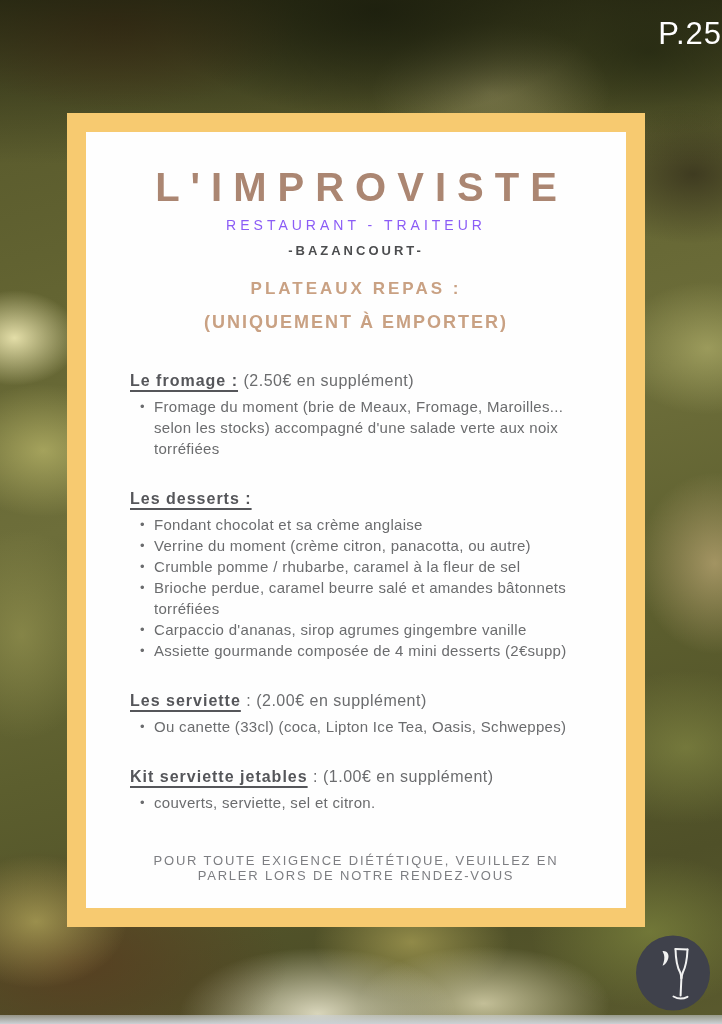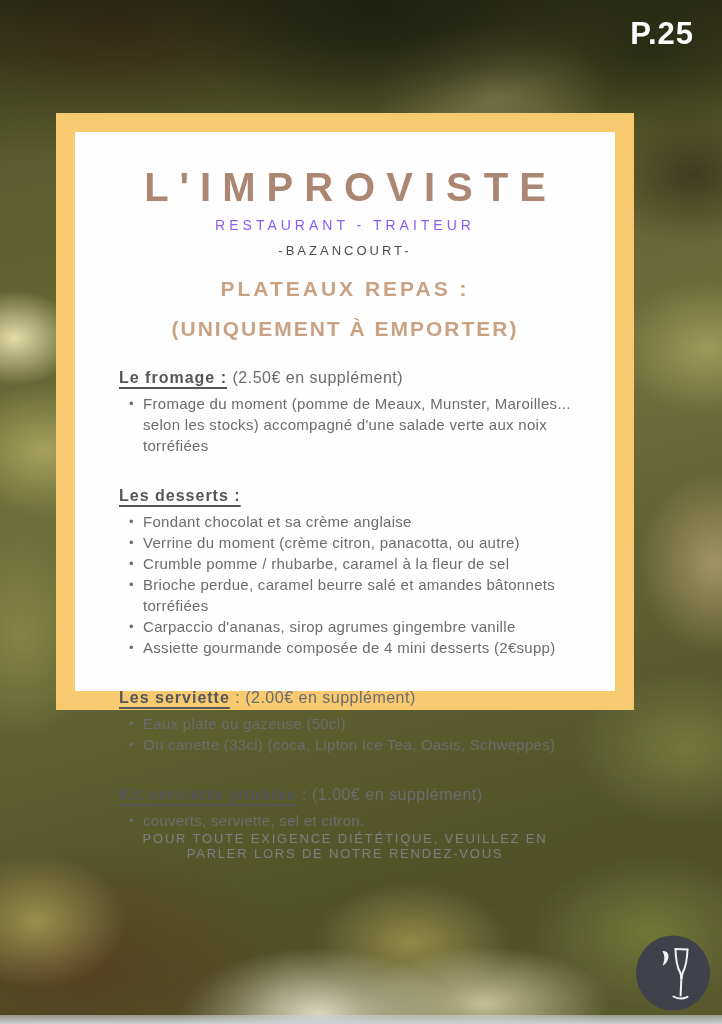--- a/index.html
+++ b/index.html
@@ -31,55 +31,55 @@
       radial-gradient(ellipse 140px 85px at 57% 92%, rgba(188,176,94,.6), transparent 70%),
       radial-gradient(ellipse 170px 110px at 90% 91%, rgba(126,134,62,.7), transparent 70%),
       linear-gradient(165deg,#54552a 0%,#636432 25%,#6d6e3a 45%,#5c5e2e 65%,#4f5028 85%,#5a5a2e 100%);
   }
   .photo-bg::after{ 
     content:"";position:absolute;left:0;right:0;bottom:0;height:9px;
     background:linear-gradient(180deg, rgba(203,208,212,.55), #ccd1d5);
   }
   
   .page-label{
-    position:absolute;top:16px;right:28px;z-index:3;
-    color:#ffffff;font-size:31px;font-weight:700;letter-spacing:1px;
+    position:absolute;top:16px;right:0;z-index:3;
+    color:#ffffff;font-size:31px;font-weight:400;letter-spacing:1px;
   }
   
   .card{
-    position:absolute;left:56px;top:113px;width:578px;height:597px;z-index:2;
+    position:absolute;left:67px;top:113px;width:578px;height:814px;z-index:2;
     background:#f7ca70;padding:19px;box-sizing:border-box;
   }
   .card-inner{
     background:#fefefe;width:100%;height:100%;box-sizing:border-box;
     padding:16px 40px 14px 40px;
     display:flex;flex-direction:column;
   }
   .brand{ text-align:center; }
   .brand-title{
     margin:16px 0 0 0;
     color:#ab8672;font-size:40px;font-weight:700;line-height:46px;
     letter-spacing:11px;text-indent:11px;white-space:nowrap;
   }
   .brand-subtitle{
     margin:6px 0 8px 0;
     color:#8b5cf6;font-size:14px;font-weight:400;letter-spacing:4px;line-height:18px;
   }
   .brand-location{
     margin:1px 0 0 0;
-    color:#4c4d4f;font-size:13px;font-weight:400;letter-spacing:3px;line-height:17px;
+    color:#4c4d4f;font-size:13px;font-weight:700;letter-spacing:3px;line-height:17px;
   }
   .menu-head{ text-align:center;margin-top:17px; }
   .menu-title{
-    margin:0;color:#c9a183;font-size:21px;font-weight:700;letter-spacing:3px;line-height:26px;
+    margin:0;color:#c9a183;font-size:17px;font-weight:700;letter-spacing:3px;line-height:26px;
   }
   .menu-subtitle{
-    margin:16px 0 0 0;color:#c9a183;font-size:21px;font-weight:700;letter-spacing:2px;line-height:22px;
+    margin:9px 0 0 0;color:#c9a183;font-size:18px;font-weight:700;letter-spacing:2px;line-height:22px;
   }
-  .content{ margin-top:28px;padding-left:4px; }
+  .content{ margin-top:38px;padding-left:4px; }
   .menu-section{ margin-top:30px; }
   .menu-section:first-child{ margin-top:0; }
   .section-heading{
     margin:0 0 5px 0;font-size:16px;line-height:20px;
     color:#55565a;font-weight:700;letter-spacing:1px;
   }
   .underlined{
     text-decoration:underline;
     text-decoration-thickness:2px;
     text-underline-offset:4px;
@@ -128,40 +128,39 @@
     <div class="menu-head">
       <h2 class="menu-title">PLATEAUX REPAS :</h2>
       <h3 class="menu-subtitle">(UNIQUEMENT À EMPORTER)</h3>
     </div>
 
     <div class="content">
 
       <section class="menu-section">
         <h4 class="section-heading"><span class="underlined">Le fromage :</span> <span class="price-note">(2.50€ en supplément)</span></h4>
         <ul class="item-list">
-          <li>Fromage du moment (pomme de Meaux, Munster, Maroilles... selon les stocks) accompagné d'une salade verte aux noix torréfiées</li>
+          <li>Fromage du moment (brie de Meaux, Fromage, Maroilles... selon les stocks) accompagné d'une salade verte aux noix torréfiées</li>
         </ul>
       </section>
 
       <section class="menu-section">
         <h4 class="section-heading"><span class="underlined">Les desserts :</span> <span class="price-note"></span></h4>
         <ul class="item-list">
           <li>Fondant chocolat et sa crème anglaise</li>
           <li>Verrine du moment (crème citron, panacotta, ou autre)</li>
           <li>Crumble pomme / rhubarbe, caramel à la fleur de sel</li>
           <li>Brioche perdue, caramel beurre salé et amandes bâtonnets torréfiées</li>
           <li>Carpaccio d'ananas, sirop agrumes gingembre vanille</li>
           <li>Assiette gourmande composée de 4 mini desserts (2€supp)</li>
         </ul>
       </section>
 
       <section class="menu-section">
         <h4 class="section-heading"><span class="underlined">Les serviette</span> <span class="price-note">: (2.00€ en supplément)</span></h4>
         <ul class="item-list">
-          <li>Eaux plate ou gazeuse (50cl)</li>
           <li>Ou canette (33cl) (coca, Lipton Ice Tea, Oasis, Schweppes)</li>
         </ul>
       </section>
 
       <section class="menu-section">
         <h4 class="section-heading"><span class="underlined">Kit serviette jetables</span> <span class="price-note">: (1.00€ en supplément)</span></h4>
         <ul class="item-list">
           <li>couverts, serviette, sel et citron.</li>
         </ul>
       </section>

